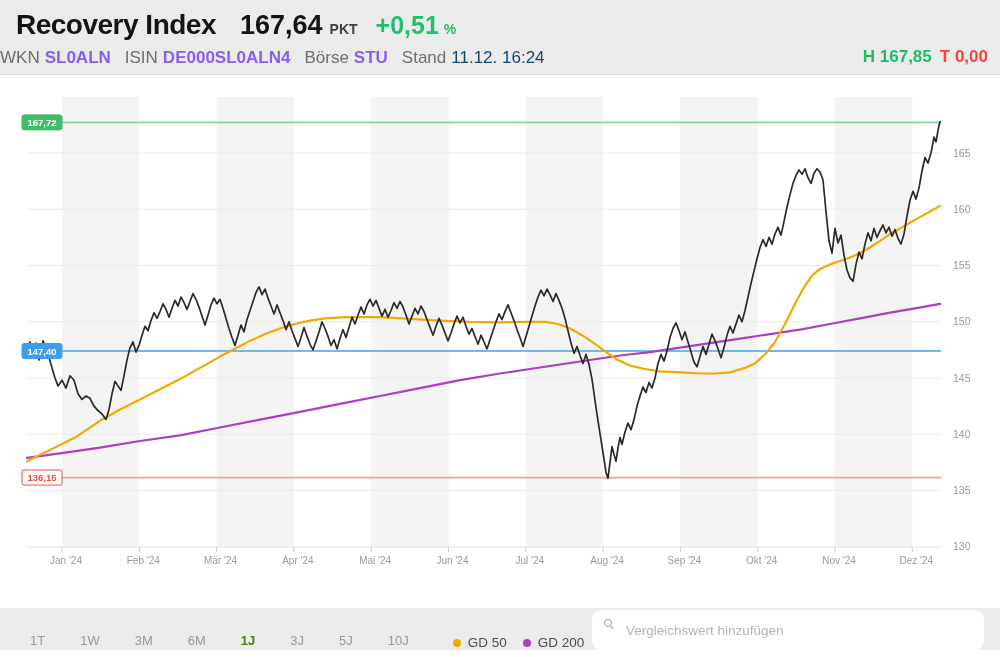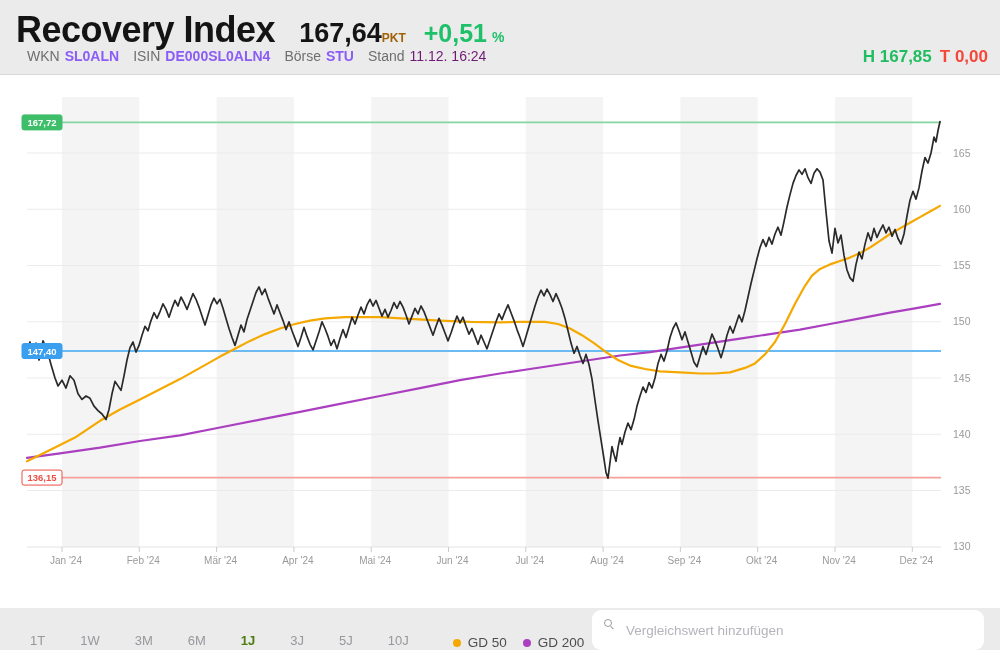--- a/index.html
+++ b/index.html
@@ -9,32 +9,32 @@
     background:#ffffff; position:relative; overflow:hidden;
   }
   
   .header {
     position:absolute; left:0; top:0; width:1000px; height:75px;
     background:#ebebeb; border-bottom:1px solid #d8d8d8;
   }
   .title-row {
     position:absolute; left:16px; top:9px; display:flex; align-items:baseline;
   }
-  .title { font-size:36px; font-weight:bold; color:#141414; letter-spacing:-0.5px; }
+  .title { font-size:28px; font-weight:bold; color:#141414; letter-spacing:-0.5px; }
   .price { font-size:27px; font-weight:bold; color:#141414; margin-left:24px; }
-  .price-unit { font-size:12px; font-weight:bold; color:#a16207; }
+  .price-unit { font-size:14px; font-weight:bold; color:#404040; margin-left:7px; }
   .change { font-size:25px; font-weight:bold; color:#1fc06a; margin-left:18px; }
   .change-unit { font-size:14px; font-weight:bold; color:#1fc06a; margin-left:5px; }
   .meta-row {
-    position:absolute; left:27px; top:48px; display:flex; gap:14px;
-    font-size:14px; color:#6f6f6f; align-items:flex-start;
+    position:absolute; left:0; top:48px; display:flex; gap:14px;
+    font-size:17px; color:#6f6f6f; align-items:flex-start;
   }
   .meta-item { display:flex; gap:5px; }
   .meta-item b { color:#8b5cf6; }
-  .meta-item .plain { color:#701a75; }
+  .meta-item .plain { color:#0c4a6e; }
   .hl-row {
     position:absolute; right:12px; top:47px; font-size:17px; font-weight:bold;
     display:flex; gap:8px;
   }
   .hi { color:#1fbd61; } .lo { color:#f4473a; }
   
   #chart { position:absolute; left:0; top:75px; }
   
   .toolbar {
     position:absolute; left:0; top:608px; width:1000px; height:42px;

